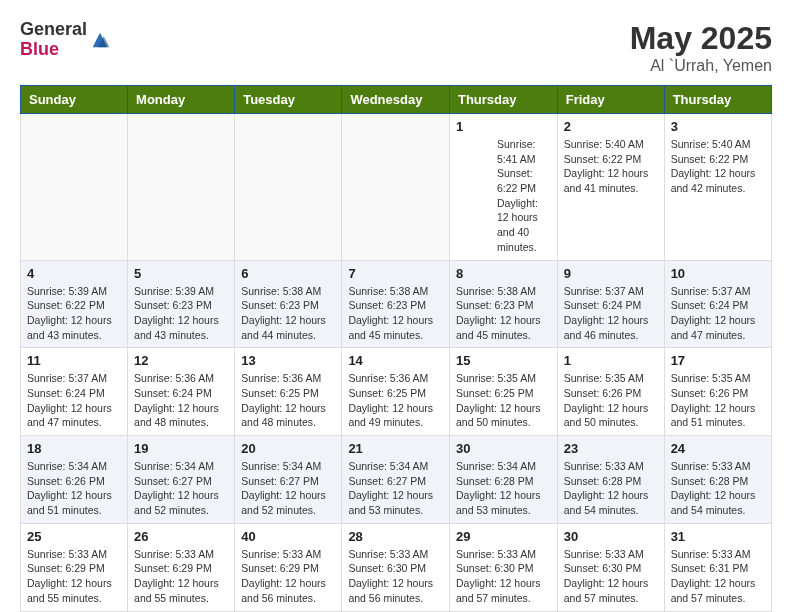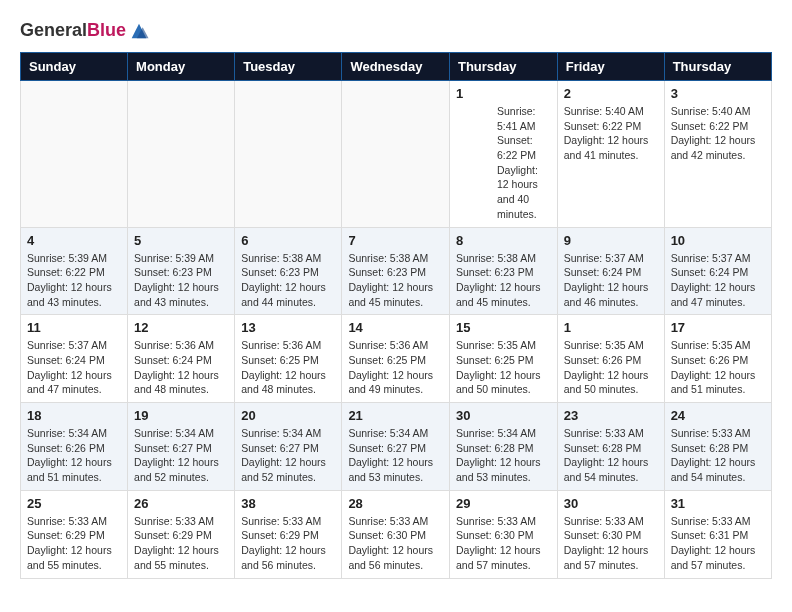--- a/index.html
+++ b/index.html
@@ -15,20 +15,21 @@
       justify-content: space-between;
       align-items: flex-start;
       margin-bottom: 10px;
     }
     .logo {
       display: flex;
       align-items: center;
     }
     .logo-text {
       display: flex;
+      flex-direction: column;
       line-height: 1.1;
     }
     .logo-general {
       font-size: 18px;
       font-weight: bold;
       color: #333;
     }
     .logo-blue {
       font-size: 18px;
       font-weight: bold;
@@ -51,21 +52,21 @@
       font-size: 16px;
       font-weight: normal;
       color: #555;
     }
     .calendar {
       width: 100%;
       border-collapse: collapse;
       border: 1px solid #ccc;
     }
     .calendar th {
-      background-color: #0f172a;
+      background-color: #4d7c0f;
       color: #fff;
       text-align: left;
       padding: 6px 8px;
       font-size: 13px;
       font-weight: bold;
       border: 1px solid #1a5a9a;
     }
     .calendar td {
       vertical-align: top;
       padding: 5px 6px;
@@ -102,20 +103,22 @@
     <div class="logo-text">
       <span class="logo-general">General</span>
       <span class="logo-blue">Blue</span>
     </div>
     <svg class="logo-icon" viewBox="0 0 30 30" xmlns="http://www.w3.org/2000/svg">
       <polygon points="5,25 15,5 25,25" fill="#2a6db5"></polygon>
       <polygon points="12,25 20,10 28,25" fill="#1a4a8a" opacity="0.6"></polygon>
     </svg>
   </div>
   <div class="title-block">
+    <h1>May 2025</h1>
+    <h2>Al `Urrah, Yemen</h2>
   </div>
 </div>
 
 <table class="calendar">
   <thead>
     <tr>
     <th>Sunday</th>
         <th>Monday</th>
         <th>Tuesday</th>
         <th>Wednesday</th>
@@ -314,21 +317,21 @@
 and 55 minutes.</div>
         </td>
         <td>
           <div class="day-number">26</div>
           <div class="day-info" style="white-space: pre-line;">Sunrise: 5:33 AM
 Sunset: 6:29 PM
 Daylight: 12 hours
 and 55 minutes.</div>
         </td>
         <td>
-          <div class="day-number">38</div>
+          <div class="day-number">40</div>
           <div class="day-info" style="white-space: pre-line;">Sunrise: 5:33 AM
 Sunset: 6:29 PM
 Daylight: 12 hours
 and 56 minutes.</div>
         </td>
         <td>
           <div class="day-number">28</div>
           <div class="day-info" style="white-space: pre-line;">Sunrise: 5:33 AM
 Sunset: 6:30 PM
 Daylight: 12 hours

